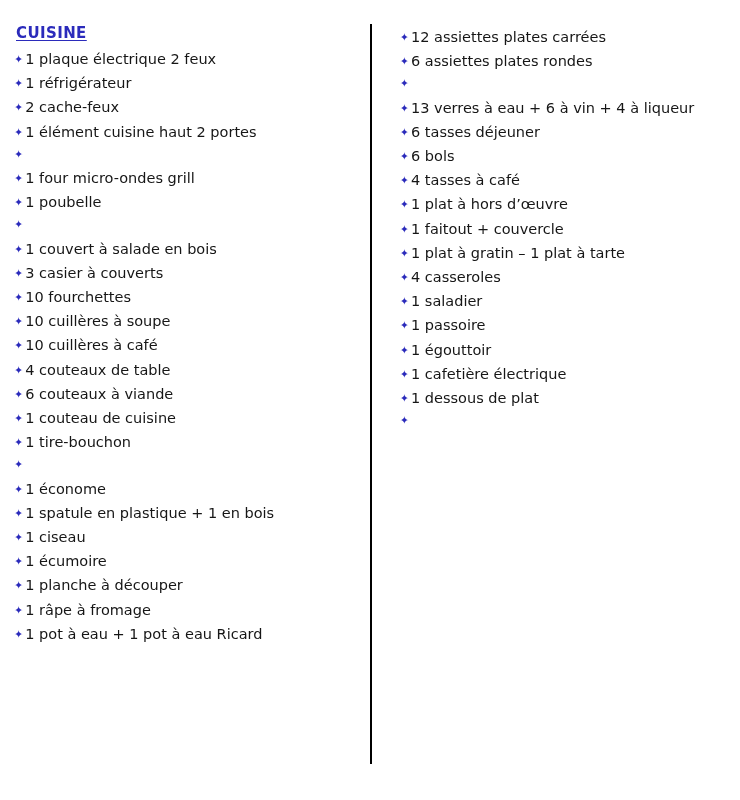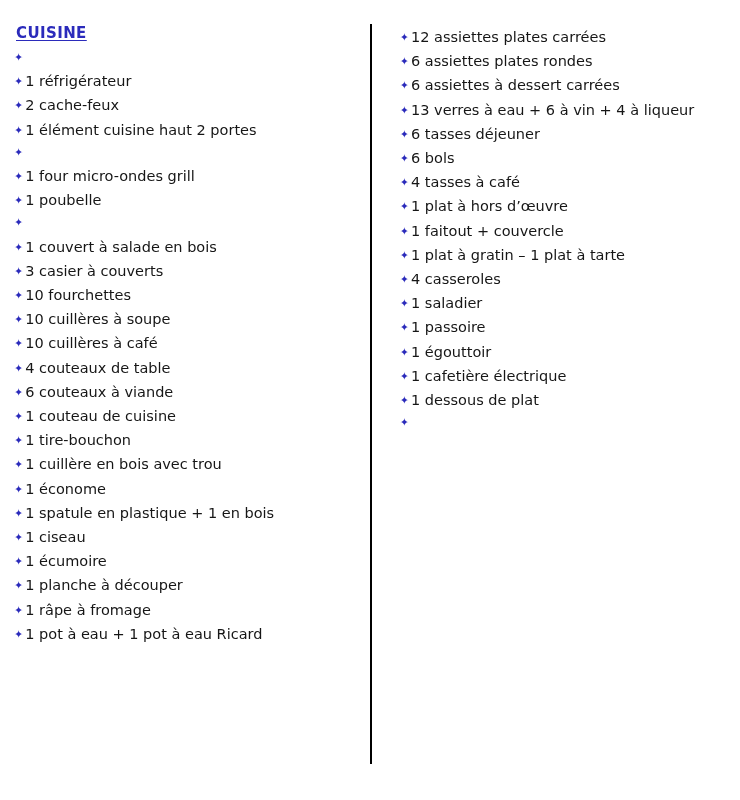--- a/index.html
+++ b/index.html
@@ -93,20 +93,21 @@
 <body>
 
 <div id="page">
   <div id="columns">
 
     <div class="column left">
       <div class="section-title">CUISINE</div>
       <ul class="items">
         <li>
             <span class="bullet">✦</span>
+            <span class="item-text">1 plaque électrique 2 feux</span>
           </li>
         <li>
             <span class="bullet">✦</span>
             <span class="item-text">1 réfrigérateur</span>
           </li>
         <li>
             <span class="bullet">✦</span>
             <span class="item-text">2 cache-feux</span>
           </li>
         <li>
@@ -158,21 +159,20 @@
         <li>
             <span class="bullet">✦</span>
             <span class="item-text">1 couteau de cuisine</span>
           </li>
         <li>
             <span class="bullet">✦</span>
             <span class="item-text">1 tire-bouchon</span>
           </li>
         <li>
             <span class="bullet">✦</span>
-            <span class="item-text">1 cuillère en bois avec trou</span>
           </li>
         <li>
             <span class="bullet">✦</span>
             <span class="item-text">1 économe</span>
           </li>
         <li>
             <span class="bullet">✦</span>
             <span class="item-text">1 spatule en plastique + 1 en bois</span>
           </li>
         <li>
@@ -206,21 +206,20 @@
         <li>
             <span class="bullet">✦</span>
             <span class="item-text">12 assiettes plates carrées</span>
           </li>
         <li>
             <span class="bullet">✦</span>
             <span class="item-text">6 assiettes plates rondes</span>
           </li>
         <li>
             <span class="bullet">✦</span>
-            <span class="item-text">6 assiettes à dessert carrées</span>
           </li>
         <li>
             <span class="bullet">✦</span>
             <span class="item-text">13 verres à eau + 6 à vin + 4 à liqueur</span>
           </li>
         <li>
             <span class="bullet">✦</span>
             <span class="item-text">6 tasses déjeuner</span>
           </li>
         <li>

